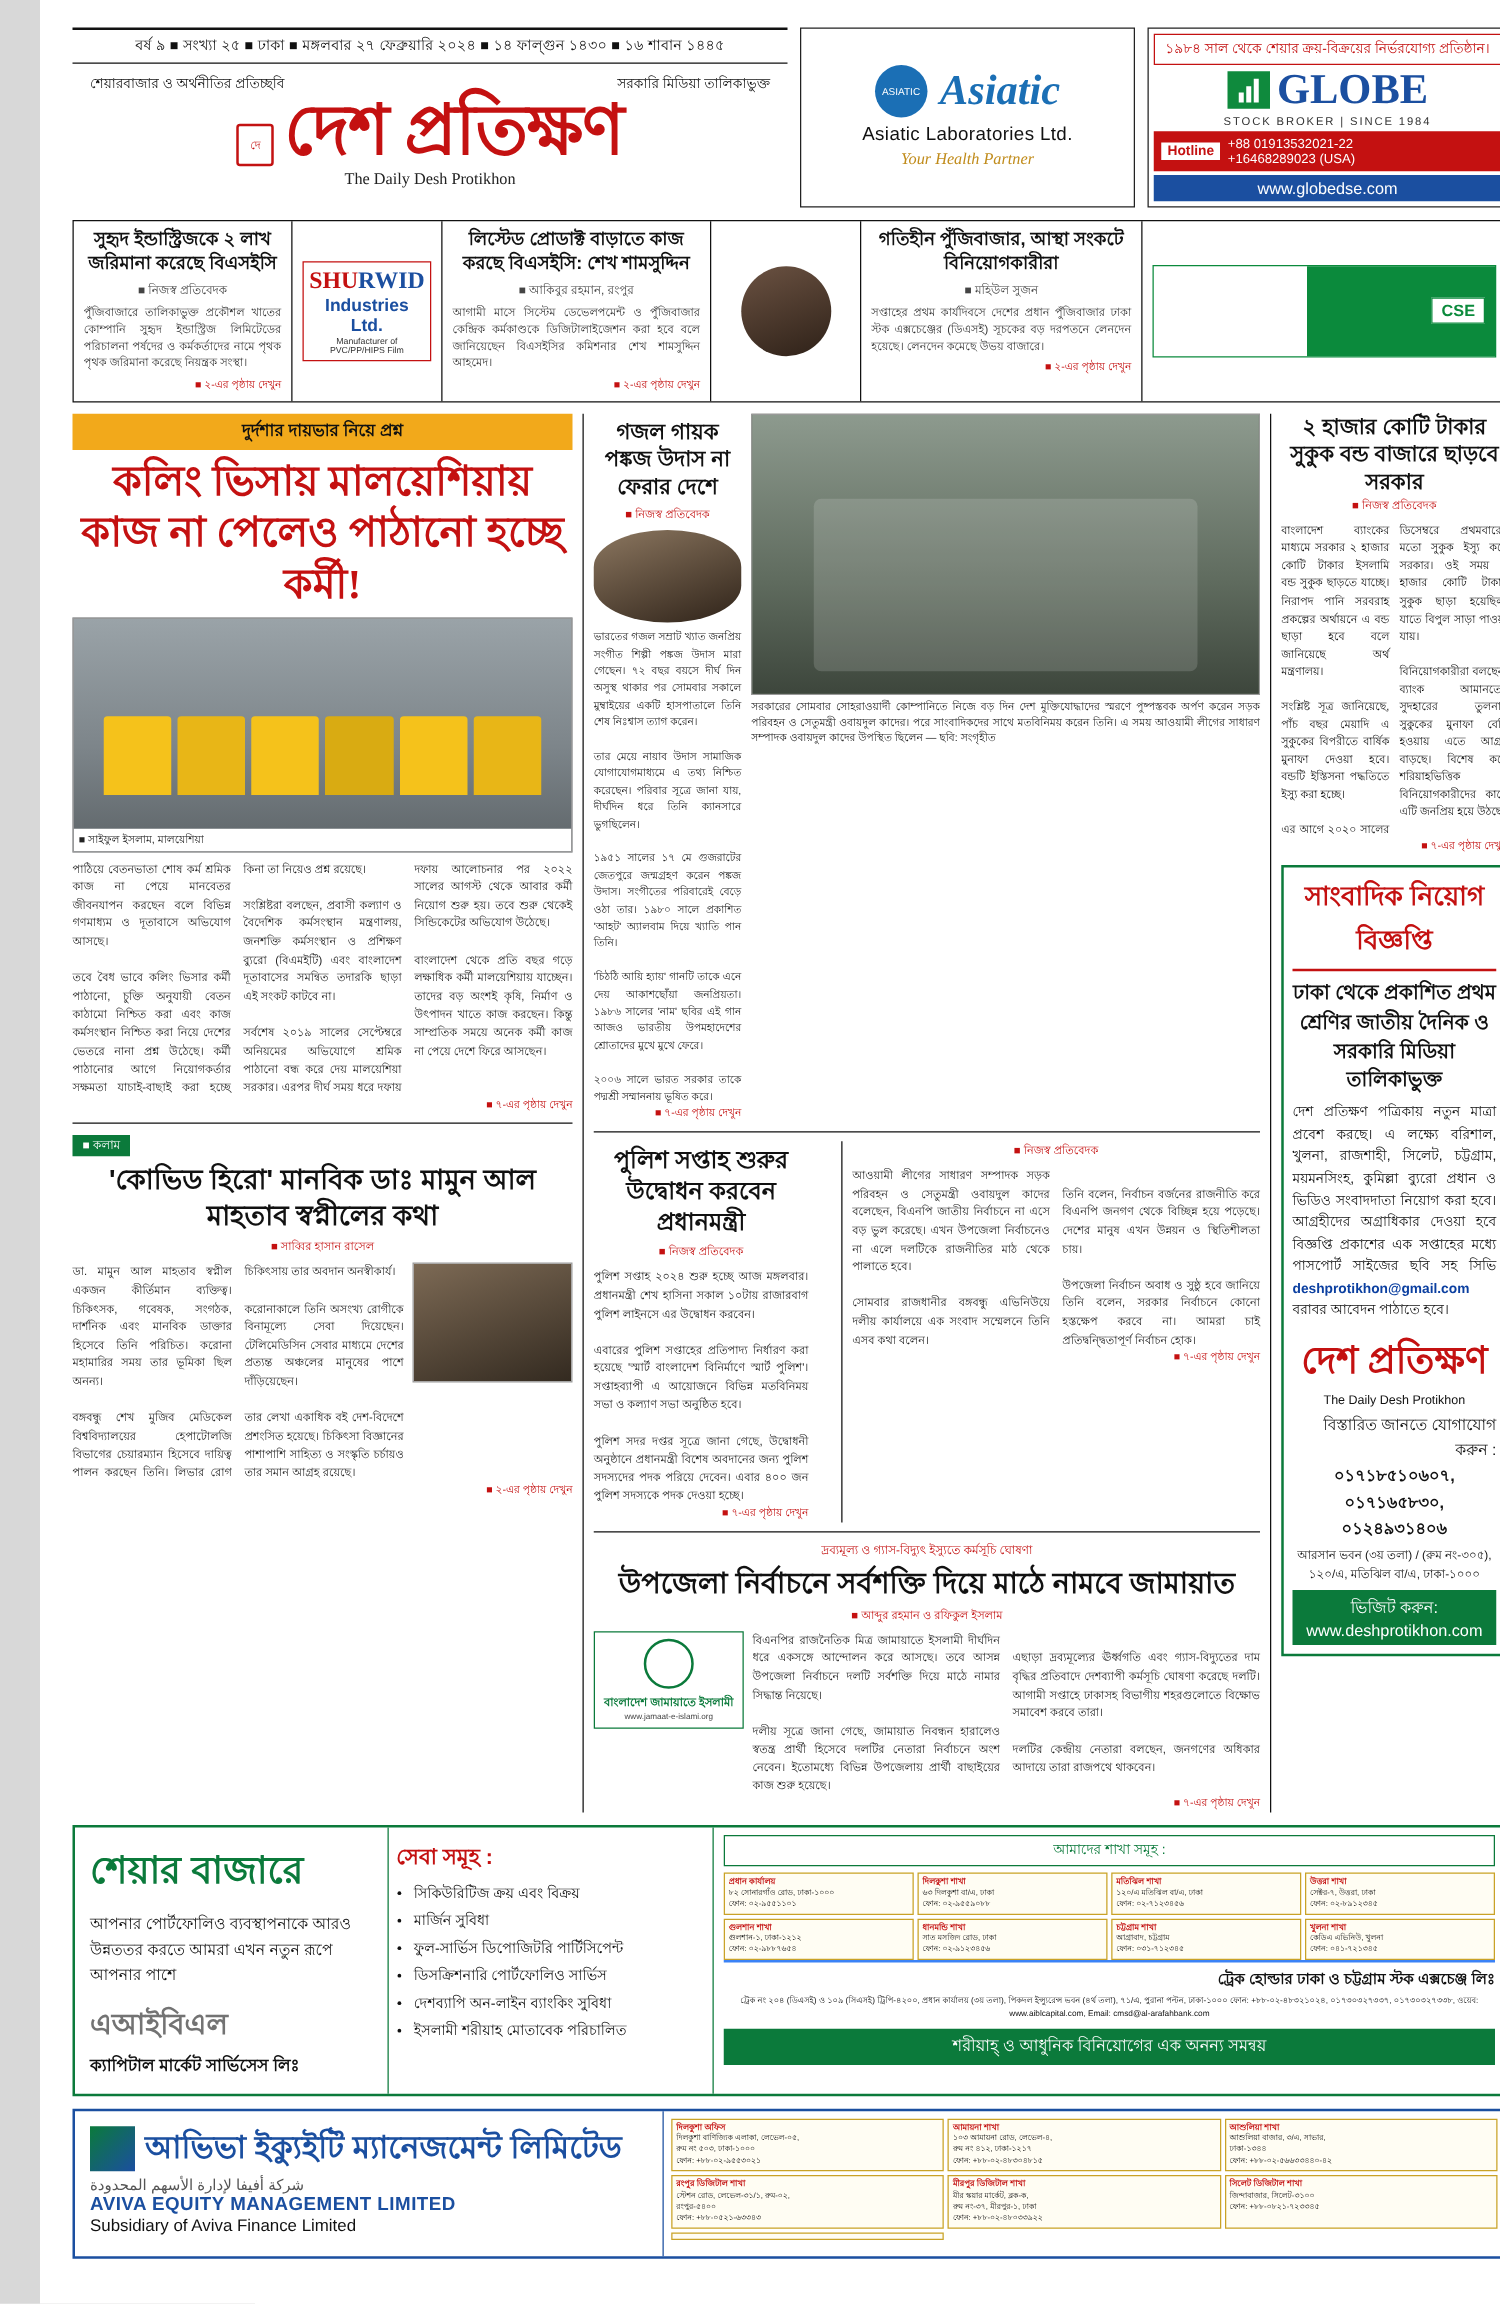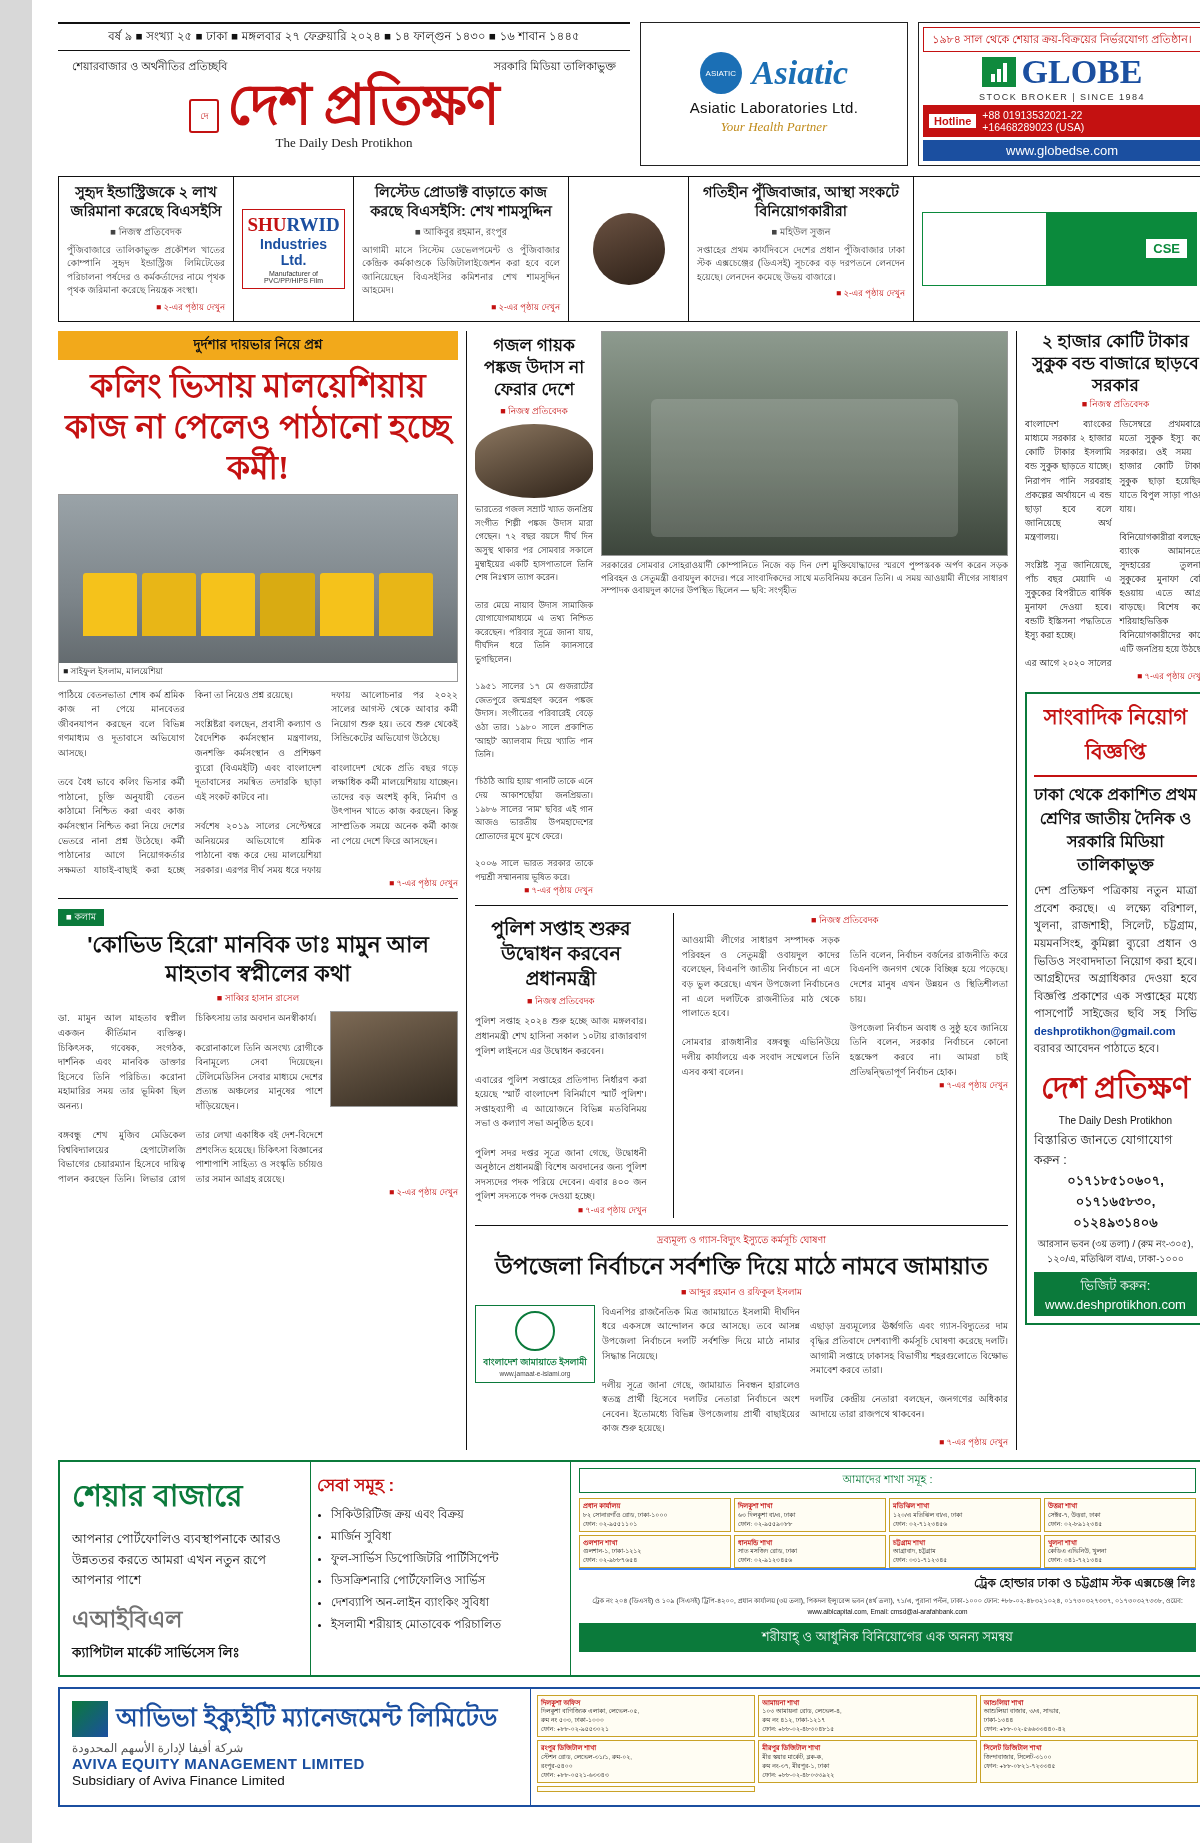--- a/index.html
+++ b/index.html
@@ -104,21 +104,21 @@
 
   
   .recruit { border:2px solid #0b7a3b; padding:7px; margin-top:8px;}
   .recruit h3 { margin:0; text-align:center; color:#c41111; font-size:21px; border-bottom:2px solid #c41111; padding-bottom:4px;}
   .recruit .big { text-align:center; font-size:16px; font-weight:bold; line-height:1.45; margin:6px 0;}
   .recruit p { font-size:11px; line-height:1.6; text-align:justify; margin:5px 0;}
   .recruit .mail { color:#0b3fa0; font-weight:bold;}
   .recruit-logo { text-align:center; margin:6px 0 3px;}
   .recruit-logo .n { font-size:30px; color:#c41111; font-weight:bold; font-family:"Liberation Serif", serif;}
   .recruit-logo .s { font-size:10px;}
-  .phoneline { text-align:left; font-size:12.5px; margin-top:5px;}
+  .phoneline { text-align:right; font-size:12.5px; margin-top:5px;}
   .visit { background:#0b7a3b; color:#fff; text-align:center; font-size:13px; padding:4px; margin-top:5px;}
 
   
   .ad-aibl { border:2px solid #0b7a3b; margin-top:10px; display:flex; }
   .aibl-l { flex:0 0 250px; padding:10px 12px; }
   .aibl-l h2 { margin:0; color:#0b7a3b; font-size:30px; font-weight:bold;}
   .aibl-l p { font-size:12.5px; line-height:1.65; margin:6px 0 10px;}
   .aibl-l h3 { margin:0; color:#737373; font-size:23px;}
   .aibl-l h4 { margin:2px 0 0; font-size:13.5px;}
   .aibl-m { flex:0 0 260px; padding:10px 6px; border-left:1px solid #0b7a3b;}

